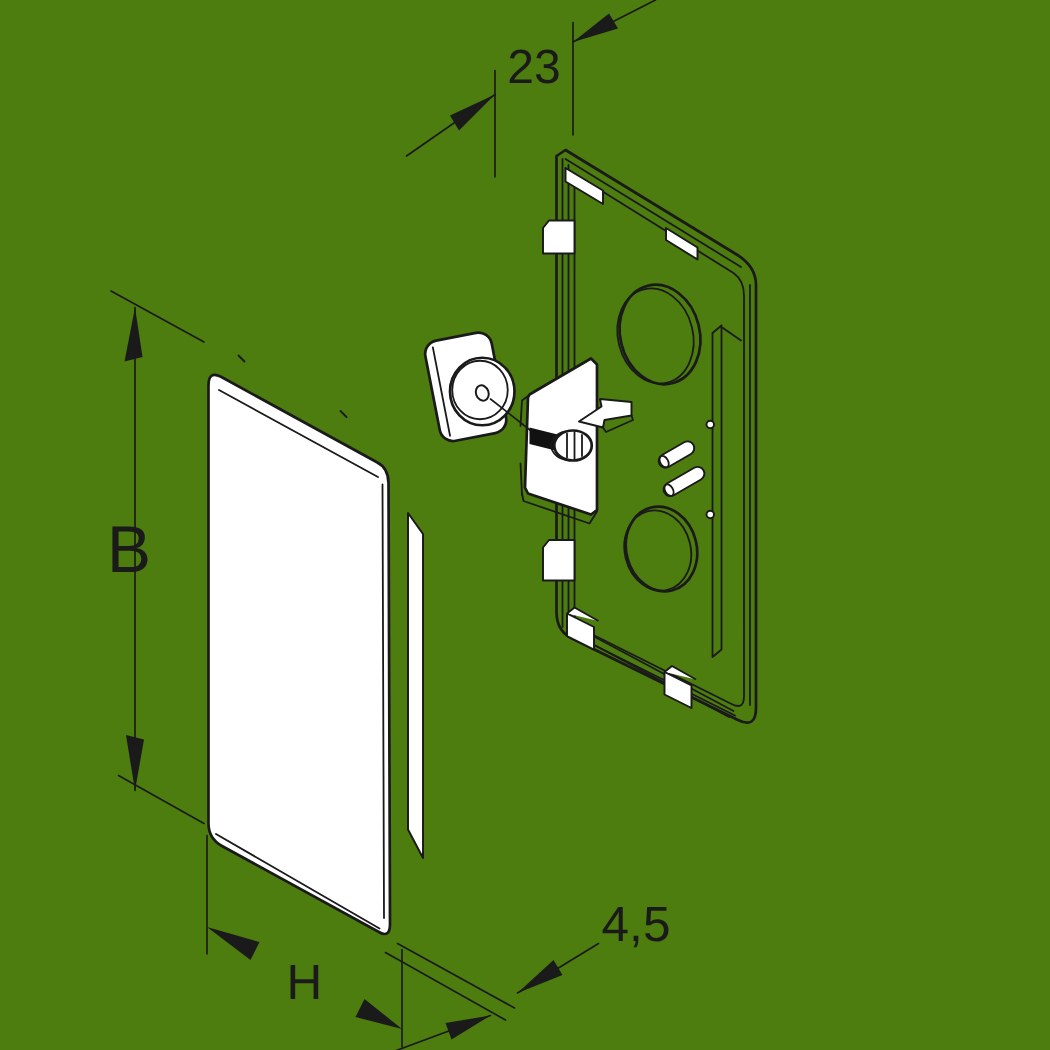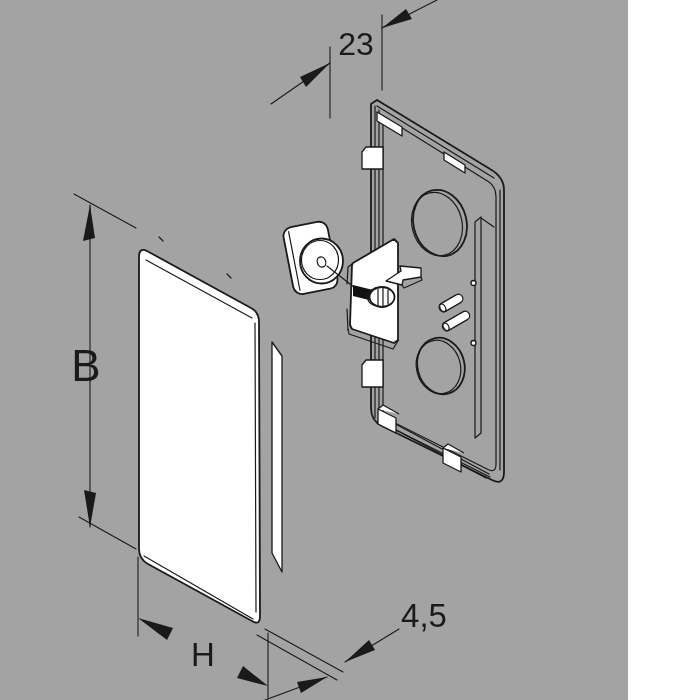--- a/index.html
+++ b/index.html
@@ -1,17 +1,17 @@
 <!DOCTYPE html>
 <html><head>
 <meta charset="utf-8">
 <style>
   html,body{margin:0;padding:0;background:#fff;}
   .stage{
-    position:relative;width:628px;height:700px;background:#a3a3a3;
+    position:relative;width:700px;height:700px;background:#4d7c0f;
     font-family:"Liberation Sans", sans-serif;overflow:hidden;
   }
   svg{position:absolute;left:0;top:0;}
   
   .ln{fill:none;stroke:#1a1a1a;stroke-width:1.8;stroke-linecap:round;stroke-linejoin:round;}
   .ln2{fill:none;stroke:#1a1a1a;stroke-width:1.2;stroke-linecap:round;stroke-linejoin:round;}
   .wh{fill:#ffffff;stroke:#1a1a1a;stroke-width:1.8;stroke-linejoin:round;}
   .wh2{fill:#ffffff;stroke:#1a1a1a;stroke-width:1.3;stroke-linejoin:round;}
   .dim{fill:none;stroke:#1a1a1a;stroke-width:1.1;stroke-linecap:round;}
   .arr{fill:#1a1a1a;stroke:none;}

